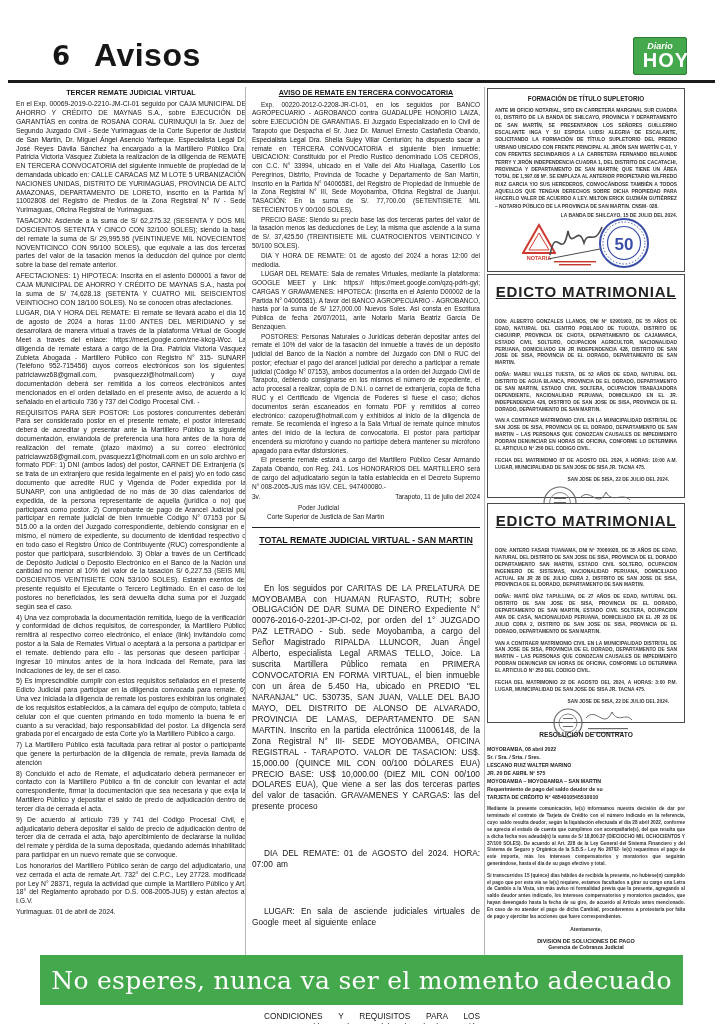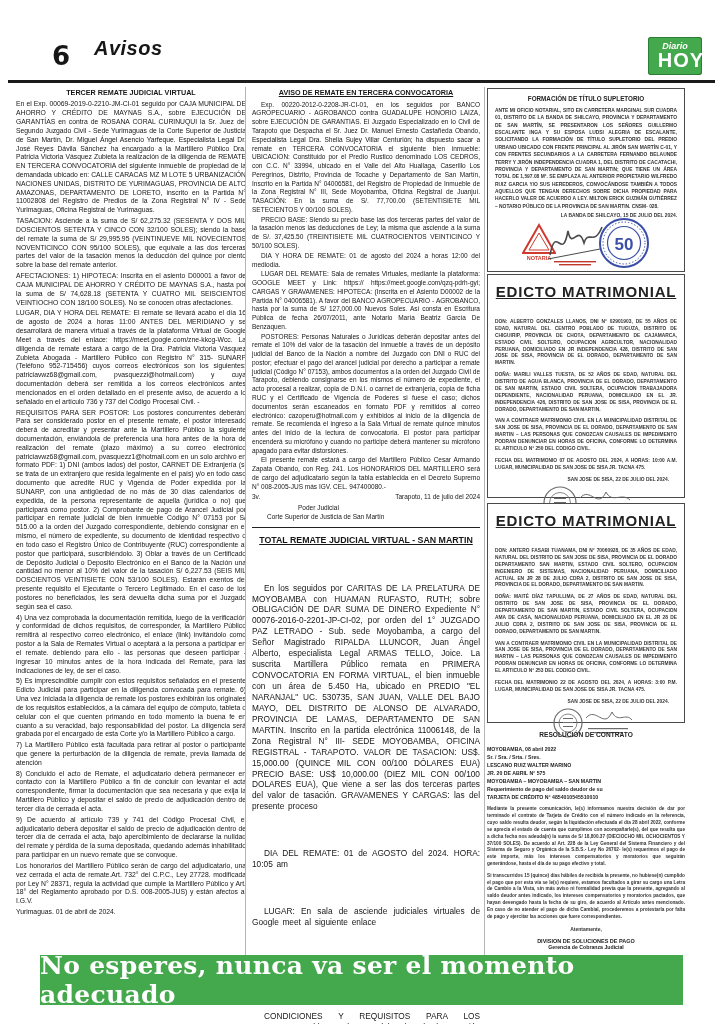--- a/index.html
+++ b/index.html
@@ -3,23 +3,23 @@
 <meta charset="utf-8">
 <style>
   * { margin:0; padding:0; box-sizing:border-box; }
   html,body { background:#ffffff; }
   body { font-family:"Liberation Sans", sans-serif; color:#161616; }
   .page { position:relative; width:723px; height:1024px; background:#fff; overflow:hidden; margin:0 auto; }
 
   
   .header { position:absolute; top:34px; left:0; width:723px; height:46px; }
   .page-num { position:absolute; left:52px; top:7px; font-size:26px; font-weight:bold; font-family:"DejaVu Sans", sans-serif; }
-  .section-title { position:absolute; left:94px; top:3px; font-size:20px; font-weight:bold; letter-spacing:.5px;font-style:italic; }
+  .section-title { position:absolute; left:94px; top:3px; font-size:32px; font-weight:bold; letter-spacing:.5px; }
   .issue-date { position:absolute; right:104px; top:11px; font-size:19px; font-weight:400; }
-  .logo { position:absolute; right:21px; top:3px; width:54px; height:38px; background:var(--accent-green,#44a84c); border-radius:3px; display:flex; flex-direction:column; align-items:center; justify-content:center; box-shadow:inset 0 0 0 1px #2e7d36; }
+  .logo { position:absolute; right:36px; top:3px; width:54px; height:38px; background:var(--accent-green,#44a84c); border-radius:3px; display:flex; flex-direction:column; align-items:center; justify-content:center; box-shadow:inset 0 0 0 1px #2e7d36; }
   .logo-top { font-size:9px; color:#fff; font-weight:bold; font-style:italic; line-height:1.1; }
   .logo-main { font-size:20px; color:#fff; font-weight:900; line-height:.95; letter-spacing:1px;margin-left:12px; }
   .header-rule { position:absolute; top:80px; left:8px; width:707px; height:3px; background:#1b1b1b; }
 
   
   .vdiv { position:absolute; top:87px; width:1px; height:868px; background:#b5b5b5; }
   .vdiv1 { left:245px; } .vdiv2 { left:484px; }
 
   .col { position:absolute; text-align:justify; }
   .col1 { left:16px; top:88px; width:230px; font-size:6.8px; line-height:1.3; }
@@ -57,21 +57,21 @@
   .res { position:absolute; left:487px; top:731px; width:198px; }
   .res-title { text-align:center; font-weight:bold; font-size:6.6px; margin-bottom:7px; color:#222; }
   .res-head p { font-size:5.2px; font-weight:bold; line-height:1.55; color:#222; }
   .res-body p { font-size:4.7px; line-height:1.45; text-align:justify; margin-top:5px; font-weight:600; color:#343434; }
   .res-closing { text-align:center; font-size:5px; font-weight:600; margin-top:6px; color:#343434; }
   .res-sig1 { text-align:center; font-size:5.5px; font-weight:bold; margin-top:6px; color:#222; }
   .res-sig2 { text-align:center; font-size:5.2px; font-weight:bold; color:#222; }
 
   
   .banner { position:absolute; left:40px; top:955px; width:643px; height:50px; background:var(--accent-green,#44a84c); display:flex; align-items:center; justify-content:center; }
-  .banner span { color:#fff; font-family:"DejaVu Serif", serif; font-weight:bold; font-size:25px; letter-spacing:.3px; }
+  .banner span { color:#fff; font-family:"DejaVu Serif", serif; font-weight:normal; font-size:25px; letter-spacing:.3px; }
 
   
   .stamp-red { color:var(--stamp-red,#cf3a30); }
   .stamp-blue { color:var(--stamp-blue,#3b4fa8); }
   .stamp-gray { color:#6b6b6b; }
   .sig-overlap { margin-left:-14px; }
   .seal-overlap { margin-left:-10px; }
 </style>
 </head>
 <body>
@@ -123,21 +123,21 @@
     </div>
     <div class="foot1">Poder Judicial</div>
     <div class="foot2">Corte Superior de Justicia de San Martín</div>
   </div>
   <div class="hdiv2"></div>
 
   <div class="col col2b">
     <div class="ntitle u">TOTAL REMATE JUDICIAL VIRTUAL - SAN MARTIN</div>
     <div>
         <p class="para">En los seguidos por CARITAS DE LA PRELATURA DE MOYOBAMBA con HUAMAN RUFASTO, RUTH; sobre OBLIGACIÓN DE DAR SUMA DE DINERO Expediente N° 00076-2016-0-2201-JP-CI-02, por orden del 1° JUZGADO PAZ LETRADO - Sub. sede Moyobamba, a cargo del Señor Magistrado RIPALDA LLUNCOR, Juan Ángel Alberto, especialista Legal ARMAS TELLO, Joice. La suscrita Martillera Público remata en PRIMERA CONVOCATORIA EN FORMA VIRTUAL, el bien inmueble con un área de 5.450 Ha, ubicado en PREDIO "EL NARANJAL" UC. 530735, SAN JUAN, VALLE DEL BAJO MAYO, DEL DISTRITO DE ALONSO DE ALVARADO, PROVINCIA DE LAMAS, DEPARTAMENTO DE SAN MARTIN. Inscrito en la partida electrónica 11006148, de la Zona Registral N° III- SEDE MOYOBAMBA, OFICINA REGISTRAL - TARAPOTO. VALOR DE TASACION: US$. 15,000.00 (QUINCE MIL CON 00/100 DÓLARES EUA) PRECIO BASE: US$ 10,000.00 (DIEZ MIL CON 00/100 DOLARES EUA), Que viene a ser las dos terceras partes del valor de tasación. GRAVAMENES Y CARGAS: las del presente proceso</p>
-        <p class="para">DIA DEL REMATE: 01 de AGOSTO del 2024. HORA: 10:05 am</p>
+        <p class="para">DIA DEL REMATE: 01 de AGOSTO del 2024. HORA: 07:00 am</p>
         <p class="para">LUGAR: En sala de asciende judiciales virtuales de Google meet al siguiente enlace</p>
         <p class="para">https://meet.google.com/bif-gwgm-esv.</p>
         <p class="para">CONDICIONES Y REQUISITOS PARA LOS POSTORES: Oblaran el 10% del valor de la tasación (US$ 1,500.00 DOLARES EUA), el resto de requisitos están publicados en la Página web del Martillero Publico, cuya dirección se encuentra al final del aviso. COMISION DEL MARTILLERO: Corre por cuenta del Adjudicatario y será cancelada a la firma del acta del remate, de acuerdo con la escala de comisiones señalado en el Art. 18 del DECRETO SUPREMO N° 008 - 2005 -JUS y están afectos al IGV. INFORMES: Tel. 01-3048039/949 063 616 / www.martilleraluna.pe</p>
       </div>
   </div>
   <div class="vdiv vdiv2"></div>
 
   <div class="box box1">
     <div class="b1-title">FORMACIÓN DE TÍTULO SUPLETORIO</div>
     <div class="tinybody">ANTE MI OFICIO NOTARIAL, SITO EN CARRETERA MARGINAL SUR CUADRA 01, DISTRITO DE LA BANDA DE SHILCAYO, PROVINCIA Y DEPARTAMENTO DE SAN MARTÍN, SE PRESENTARON LOS SEÑORES GUILLERMO ESCALANTE INGA Y SU ESPOSA LUDSI ALEGRIA DE ESCALANTE, SOLICITANDO LA FORMACIÓN DE TÍTULO SUPLETORIO DEL PREDIO URBANO UBICADO CON FRENTE PRINCIPAL AL JIRÓN SAN MARTÍN C-01, Y CON FRENTES SECUNDARIOS A LA CARRETERA FERNANDO BELAUNDE TERRY Y JIRÓN INDEPENDENCIA CUADRA 1, DEL DISTRITO DE CACATACHI, PROVINCIA Y DEPARTAMENTO DE SAN MARTIN; QUE TIENE UN ÁREA TOTAL DE 1,597.08 M². SE EMPLAZA AL ANTERIOR PROPIETARIO WILFREDO RUIZ GARCIA Y/O SUS HEREDEROS, CONVOCÁNDOSE TAMBIÉN A TODOS AQUELLOS QUE TENGAN DERECHOS SOBRE DICHA PROPIEDAD PARA HACERLO VALER DE ACUERDO A LEY. MILTON ERICK GUZMÁN GUTIÉRREZ – NOTARIO PÚBLICO DE LA PROVINCIA DE SAN MARTIN. CNSM- 028.</div>

